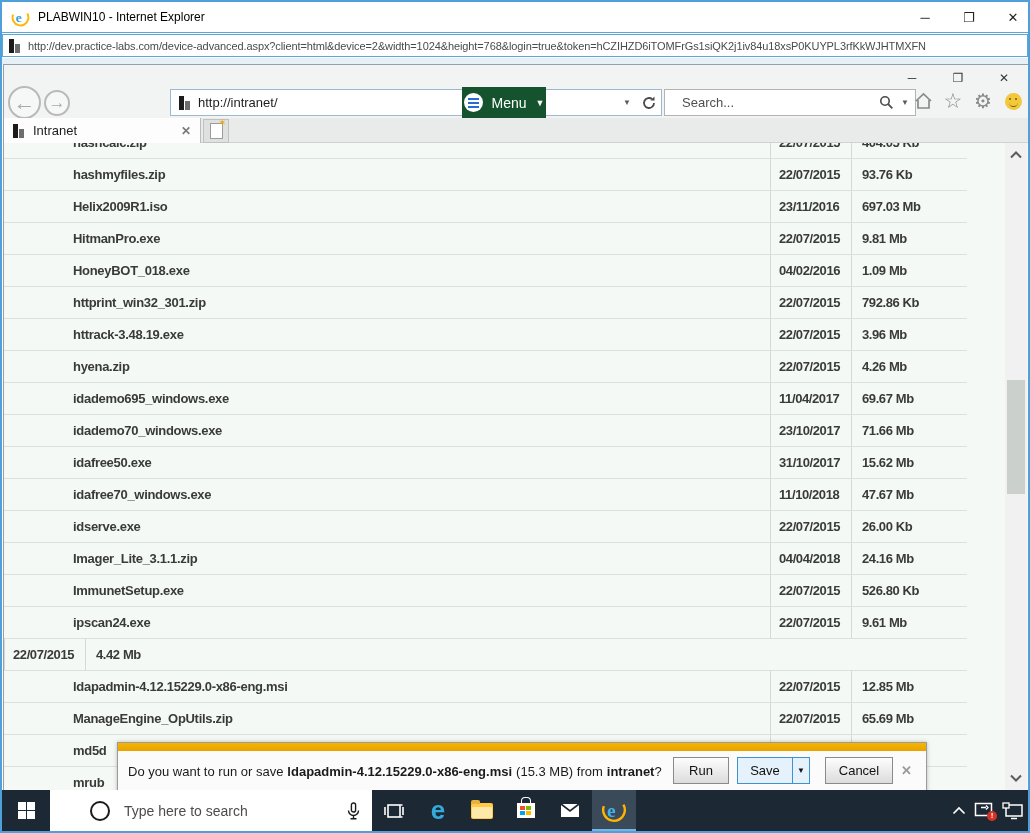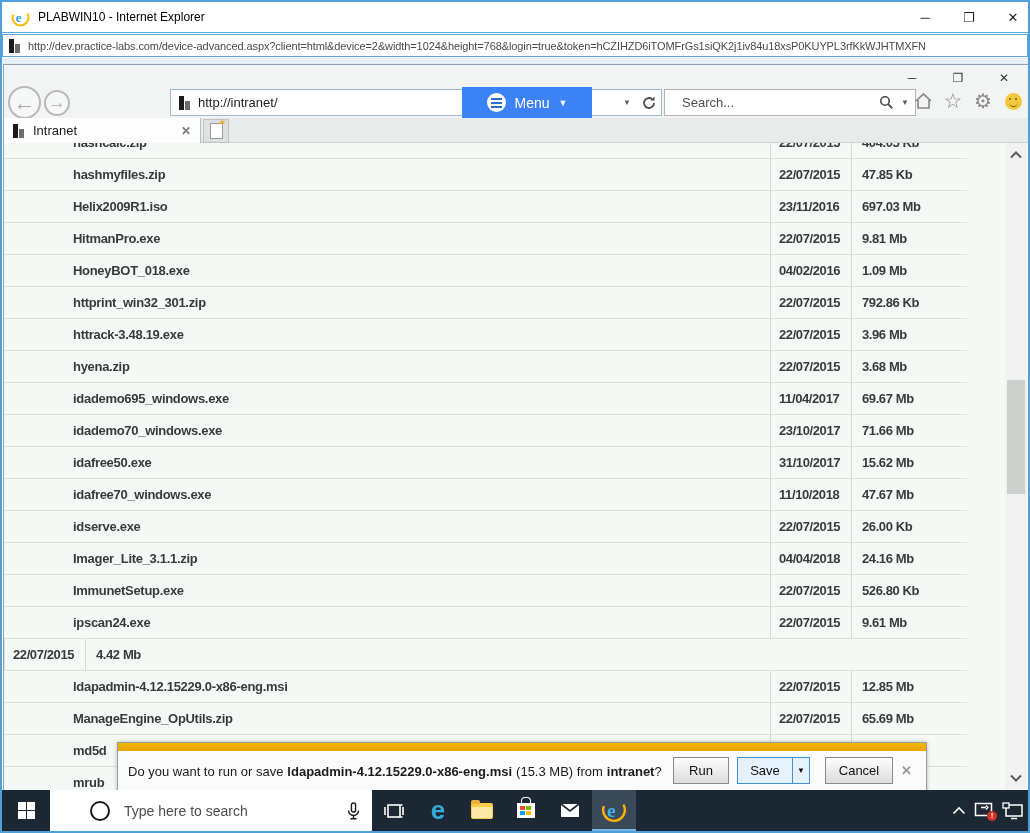--- a/index.html
+++ b/index.html
@@ -30,21 +30,21 @@
   .inner-controls .ctl { font-size:12px; }
 
   .navrow { position:absolute; left:0; top:22px; width:100%; height:31px; }
   .navcircle { position:absolute; border:2px solid #b9b9b9; border-radius:50%; background:#f6f7f7; color:#a9a9a9; display:flex; align-items:center; justify-content:center; }
   .back { left:4px; top:-1px; width:33px; height:33px; font-size:22px; font-weight:bold; }
   .fwd  { left:40px; top:3px; width:26px; height:26px; font-size:17px; font-weight:bold; }
   .addrbar { position:absolute; left:166px; top:2px; width:492px; height:27px; background:#fff; border:1px solid #9cb8d4; display:flex; align-items:center; }
   .addr-text { font-size:13px; color:#1d1d1d; margin-left:8px; }
   .addr-right { position:absolute; right:4px; display:flex; align-items:center; gap:10px; }
   .dd-arrow { color:#5a5a5a; font-size:9px; }
-  .menu-btn { position:absolute; left:458px; top:0px; width:130px; height:31px; background:#3b82f6; color:#fff; display:flex; align-items:center; justify-content:center; gap:9px; cursor:pointer; }
+  .menu-btn { position:absolute; left:458px; top:0px; width:84px; height:31px; background:#14532d; color:#fff; display:flex; align-items:center; justify-content:center; gap:9px; cursor:pointer; }
   .menu-circle { width:19px; height:19px; background:#fff; border-radius:50%; position:relative; }
   .menu-circle::before { content:""; position:absolute; left:4px; top:5px; width:11px; height:2px; background:#2a6bd2; box-shadow:0 4px 0 #2a6bd2, 0 8px 0 #2a6bd2; }
   .menu-label { font-size:14px; }
   .menu-caret { font-size:9px; }
   .searchbox { position:absolute; left:660px; top:2px; width:252px; height:27px; background:#fff; border:1px solid #b3b3b3; display:flex; align-items:center; }
   .search-ph { font-size:13px; color:#4f4f4f; margin-left:17px; }
   .search-right { position:absolute; right:6px; display:flex; align-items:center; gap:7px; }
   .nav-icons { position:absolute; right:6px; top:4px; display:flex; align-items:center; gap:10px; }
   .nav-ic { width:20px; height:20px; display:flex; align-items:center; justify-content:center; }
 
@@ -209,21 +209,21 @@
       <div class="table-wrap">
   <div class="frow">
     <div class="fname">hashcalc.zip</div>
     <div class="fdate">22/07/2015</div>
     <div class="fsize">404.05 Kb</div>
   </div>
 
   <div class="frow">
     <div class="fname">hashmyfiles.zip</div>
     <div class="fdate">22/07/2015</div>
-    <div class="fsize">47.85 Kb</div>
+    <div class="fsize">93.76 Kb</div>
   </div>
 
   <div class="frow">
     <div class="fname">Helix2009R1.iso</div>
     <div class="fdate">23/11/2016</div>
     <div class="fsize">697.03 Mb</div>
   </div>
 
   <div class="frow">
     <div class="fname">HitmanPro.exe</div>
@@ -245,21 +245,21 @@
 
   <div class="frow">
     <div class="fname">httrack-3.48.19.exe</div>
     <div class="fdate">22/07/2015</div>
     <div class="fsize">3.96 Mb</div>
   </div>
 
   <div class="frow">
     <div class="fname">hyena.zip</div>
     <div class="fdate">22/07/2015</div>
-    <div class="fsize">3.68 Mb</div>
+    <div class="fsize">4.26 Mb</div>
   </div>
 
   <div class="frow">
     <div class="fname">idademo695_windows.exe</div>
     <div class="fdate">11/04/2017</div>
     <div class="fsize">69.67 Mb</div>
   </div>
 
   <div class="frow">
     <div class="fname">idademo70_windows.exe</div>

